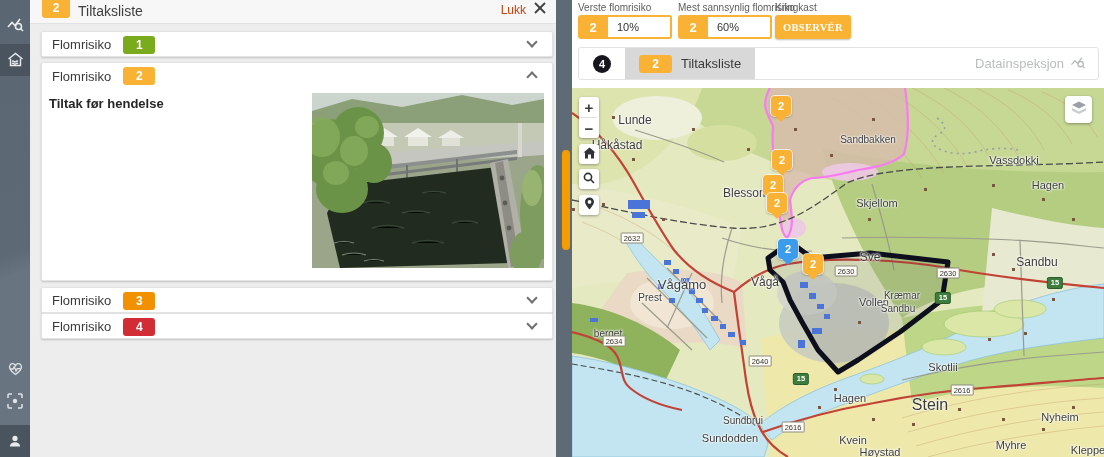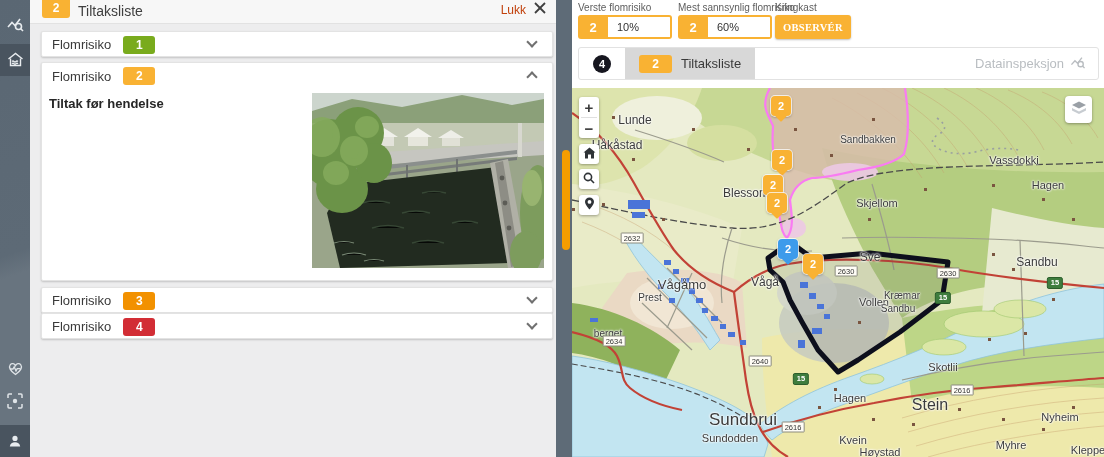--- a/index.html
+++ b/index.html
@@ -424,21 +424,21 @@
       <div class="map-label" style="left: 305px; top: 115px; font-size: 11px;">Skjellom</div>
       <div class="map-label" style="left: 110px; top: 196px; font-size: 13px;">Vågåmo</div>
       <div class="map-label" style="left: 193px; top: 194px; font-size: 12px;">Vågå</div>
       <div class="map-label" style="left: 261px; top: 214px; font-size: 11px; margin-left: 41px;">Vollen</div>
       <div class="map-label" style="left: 298px; top: 169px; font-size: 12px;">Sve</div>
       <div class="map-label" style="left: 330px; top: 207px; font-size: 10px;">Kræmar</div>
       <div class="map-label" style="left: 326px; top: 220px; font-size: 10px;">Sandbu</div>
       <div class="map-label" style="left: 465px; top: 174px; font-size: 12px;">Sandbu</div>
       <div class="map-label" style="left: 78px; top: 209px; font-size: 10px;">Prest</div>
       <div class="map-label" style="left: 36px; top: 245px; font-size: 10px;">berget</div>
-      <div class="map-label" style="left: 171px; top: 332px; font-size: 17px;">Sundbrui</div>
+      <div class="map-label" style="left: 171px; top: 332px; font-size: 10px;">Sundbrui</div>
       <div class="map-label" style="left: 158px; top: 350px; font-size: 11px;">Sundodden</div>
       <div class="map-label" style="left: 278px; top: 310px; font-size: 11px;">Hagen</div>
       <div class="map-label" style="left: 358px; top: 317px; font-size: 16px;">Stein</div>
       <div class="map-label" style="left: 371px; top: 279px; font-size: 11px;">Skotlii</div>
       <div class="map-label" style="left: 281px; top: 352px; font-size: 11px;">Kvein</div>
       <div class="map-label" style="left: 439px; top: 357px; font-size: 11px;">Myhre</div>
       <div class="map-label" style="left: 488px; top: 329px; font-size: 11px;">Nyheim</div>
       <div class="map-label" style="left: 516px; top: 362px; font-size: 11px;">Kleppe</div>
       <div class="map-label" style="left: 308px; top: 364px; font-size: 11px;">Høystad</div>
     <div class="road-label" style="left: 60px; top: 150px;">2632</div>

